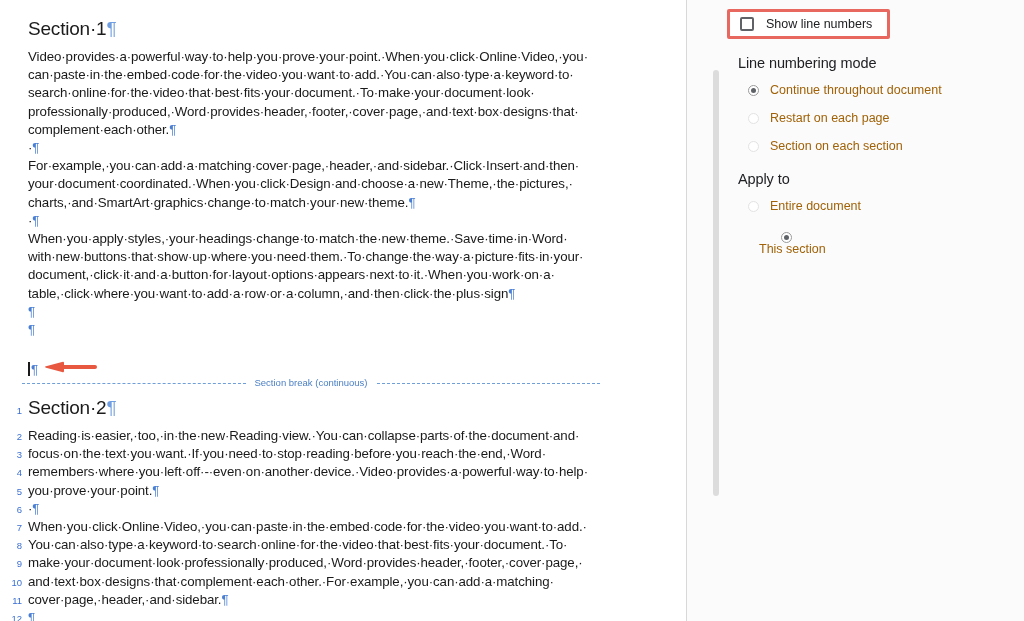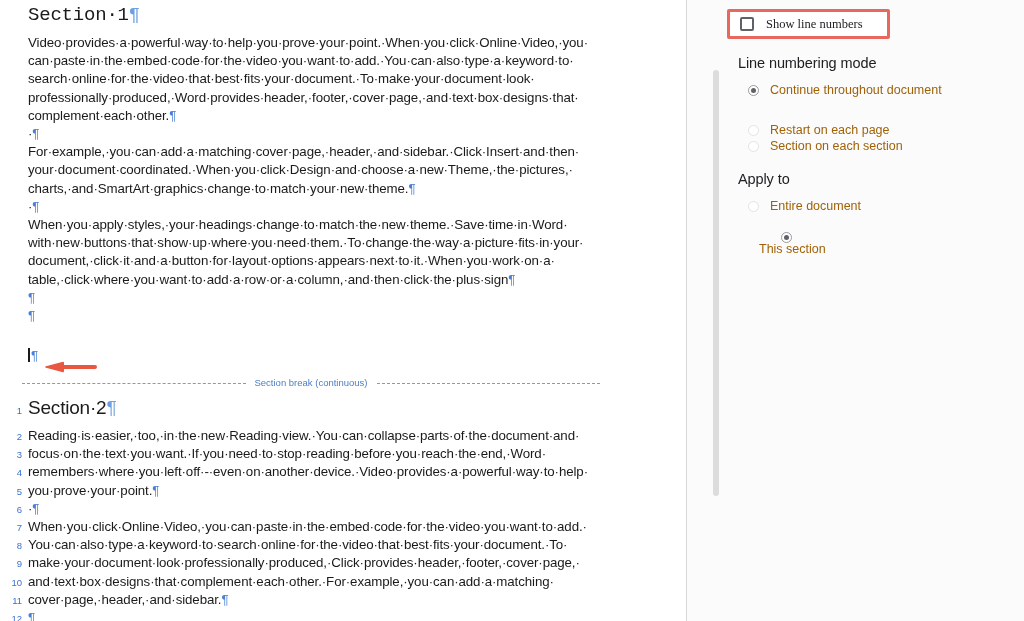--- a/index.html
+++ b/index.html
@@ -161,21 +161,20 @@
     left: 40px;
     top: 9px;
     width: 163px;
     height: 30px;
     border: 3px solid #e8675e;
     border-radius: 2px;
     background: #ffffff;
     display: flex;
     align-items: center;
     padding-left: 10px;
-    font-family: Liberation Serif, serif;
   }
 
   .checkbox-box {
     flex: 0 0 auto;
     width: 14px;
     height: 14px;
     border: 2px solid #5f6368;
     border-radius: 2px;
     background: #ffffff;
   }
@@ -232,35 +231,35 @@
   }
 
   .radio-label {
     margin-left: 11px;
     font-size: 12.5px;
     color: #a16207;
     line-height: 1;
   }
 
   #radio-continue { top: 84px; }
-  #radio-restart-page { top: 112px; margin-top: 12px; }
+  #radio-restart-page { top: 112px; }
   #radio-restart-section { top: 140px; }
   #radio-entire-doc { top: 200px; }
   #radio-this-section { top: 232px; flex-direction: column; }
 </style>
 </head>
 <body>
 
 <div id="root">
 
   <div id="doc-pane">
 
     <div class="doc-body">
 
-      <div class="line-row heading" style="margin-top:2px;font-family:Liberation Mono, monospace;">
+      <div class="line-row heading" style="margin-top:16px;">
         <div class="ln-gutter"></div>
         <div class="ln-text"><span>Section·1</span><span class="pilcrow">¶</span></div>
       </div>
 
       <div class="spacer-6"></div>
 
       <div class="line-row">
         <div class="ln-gutter"></div>
         <div class="ln-text">Video·provides·a·powerful·way·to·help·you·prove·your·point.·When·you·click·Online·Video,·you·</div>
       </div>
@@ -384,21 +383,21 @@
       <div class="line-row">
         <div class="ln-gutter">7</div>
         <div class="ln-text">When·you·click·Online·Video,·you·can·paste·in·the·embed·code·for·the·video·you·want·to·add.·</div>
       </div>
       <div class="line-row">
         <div class="ln-gutter">8</div>
         <div class="ln-text">You·can·also·type·a·keyword·to·search·online·for·the·video·that·best·fits·your·document.·To·</div>
       </div>
       <div class="line-row">
         <div class="ln-gutter">9</div>
-        <div class="ln-text">make·your·document·look·professionally·produced,·Click·provides·header,·footer,·cover·page,·</div>
+        <div class="ln-text">make·your·document·look·professionally·produced,·Word·provides·header,·footer,·cover·page,·</div>
       </div>
       <div class="line-row">
         <div class="ln-gutter">10</div>
         <div class="ln-text">and·text·box·designs·that·complement·each·other.·For·example,·you·can·add·a·matching·</div>
       </div>
       <div class="line-row">
         <div class="ln-gutter">11</div>
         <div class="ln-text"><span>cover·page,·header,·and·sidebar.</span><span class="pilcrow">¶</span></div>
       </div>
       <div class="line-row">

